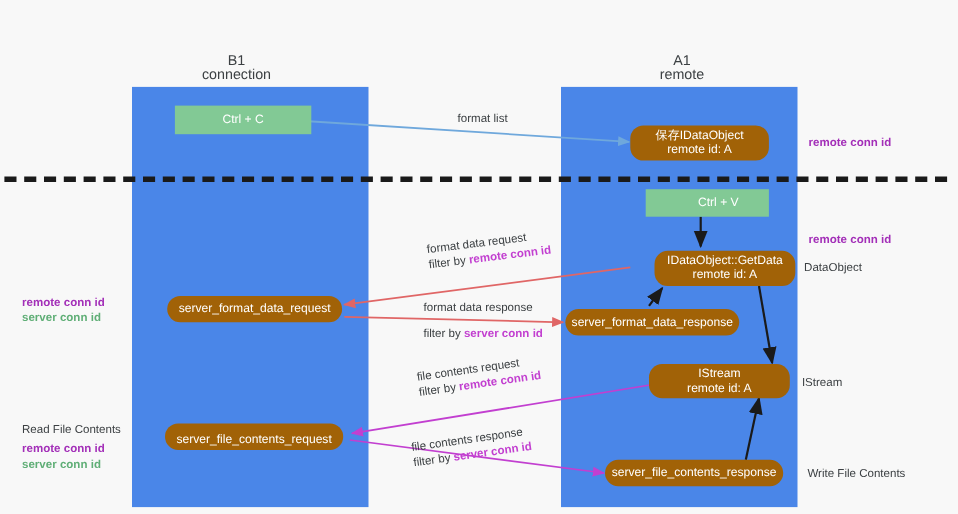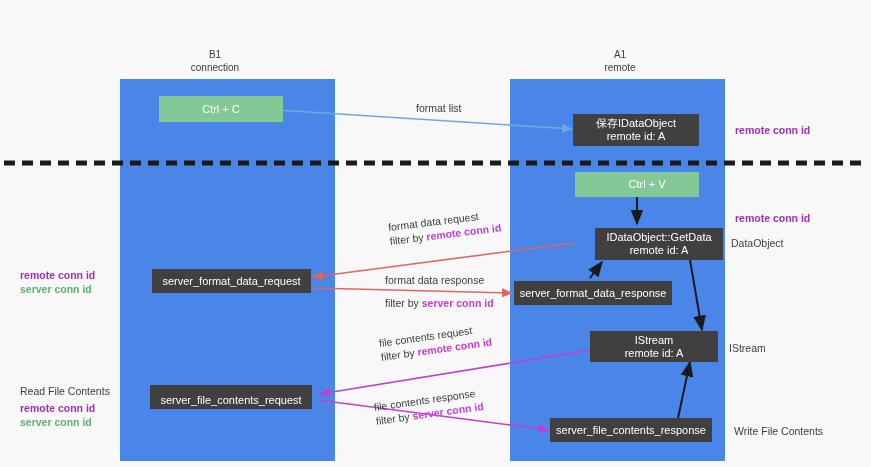--- a/index.html
+++ b/index.html
@@ -29,42 +29,42 @@
     top: 6px;
     width: 871px;
     text-align: center;
     font-size: 15px;
     color: #3c4043;
     line-height: 20px;
   }
   .col-head {
     position: absolute;
     text-align: center;
-    font-size: 10px;
+    font-size: 13px;
     color: #3c4043;
     line-height: 13px;
   }
   .lane {
     position: absolute;
     background: #4a86e8;
   }
   .node {
     position: absolute;
     box-sizing: border-box;
     display: flex;
     flex-direction: column;
     align-items: center;
     justify-content: center;
     font-size: 11px;
     color: #ffffff;
     line-height: 13px;
     text-align: center;
     padding: 2px 4px;
   }
-  .node.orange { background: #404040; }
+  .node.orange { background: #a16207; border-radius: 12px; }
   .node.green  { background: #82c995; }
   .edge-label {
     position: absolute;
     font-size: 10.5px;
     color: #3c4043;
     line-height: 14px;
     white-space: nowrap;
   }
   .edge-label .hl-remote { color: #c23fd0; font-weight: bold; }
   .edge-label .hl-server { color: #c23fd0; font-weight: bold; }
@@ -138,21 +138,21 @@
 
   <div class="node green" style="left:159px; top:96px;  width:124px; height:26px;">
     <span>Ctrl + C</span>
   </div>
 
   <div class="node orange" style="left:573px; top:114px; width:126px; height:32px;">
     <span>保存IDataObject</span>
     <span>remote id: A</span>
   </div>
 
-  <div class="node green" style="left:575px; top:172px; width:124px; height:25px;padding-left:24px;">
+  <div class="node green" style="left:587px; top:172px; width:112px; height:25px;padding-left:24px;">
     <span>Ctrl + V</span>
   </div>
 
   <div class="node orange" style="left:572px; top:228px; width:128px; height:32px;margin-left:23px;">
     <span>IDataObject::GetData</span>
     <span>remote id: A</span>
   </div>
 
   <div class="node orange" style="left:152px; top:269px; width:159px; height:24px;">
     <span>server_format_data_request</span>

